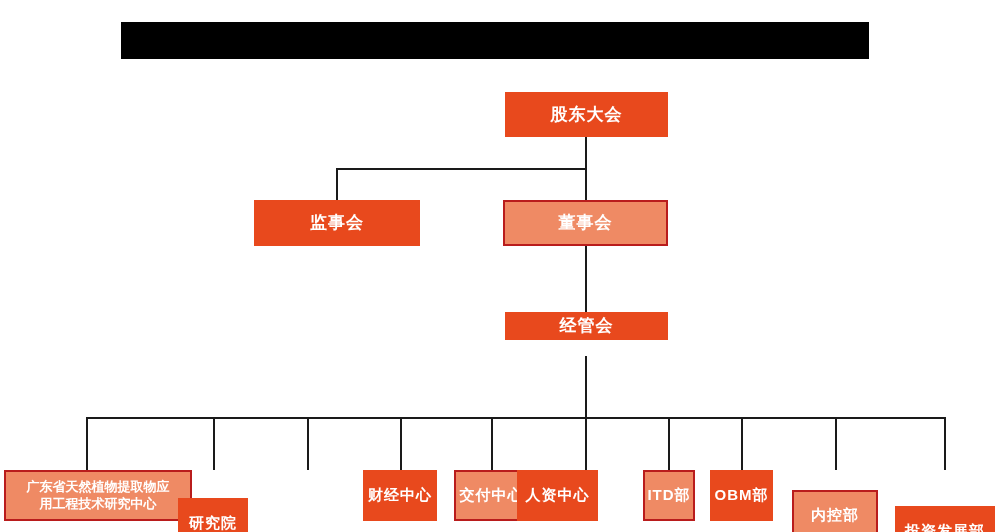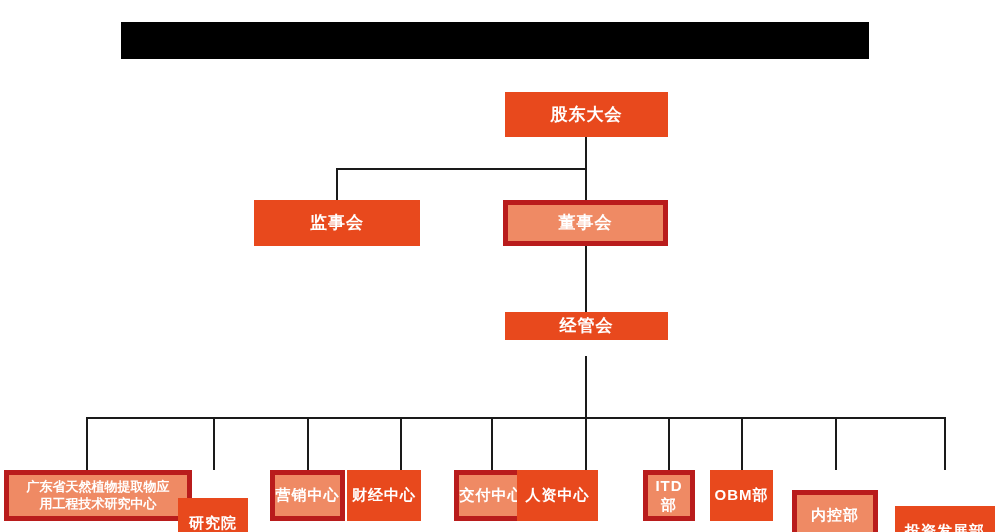--- a/index.html
+++ b/index.html
@@ -28,32 +28,32 @@
     flex-direction: column;
     align-items: center;
     justify-content: center;
     text-align: center;
     color: #ffffff;
     font-weight: 700;
     letter-spacing: 1px;
     line-height: 1.25;
   }
   .dark  { background: #E8491D; }
-  .light { background: #EF8A64; border: 5px solid #b91c1c; }
+  .light { background: #EF8A64; border: 2px solid #b91c1c; }
 
   .n-root  { left: 505px; top:  92px; width: 163px; height: 45px; font-size: 17px; }
   .n-sup   { left: 254px; top: 200px; width: 166px; height: 46px; font-size: 17px; }
   .n-board { left: 503px; top: 200px; width: 165px; height: 46px; font-size: 17px; }
   .n-mgmt  { left: 505px; top: 312px; width: 163px; height: 28px; font-size: 17px; }
 
   .dept { top: 470px; height: 51px; font-size: 15px; }
   .d0 { left:   4px; width: 188px; font-size: 13px; letter-spacing: 0; }
   .d1 { left: 178px; width:  70px; margin-top: 28px; }
   .d2 { left: 270px; width:  75px; }
-  .d3 { left: 347px; width:  74px; }
+  .d3 { left: 363px; width:  74px; }
   .d4 { left: 454px; width:  75px; }
   .d5 { left: 517px; width:  81px; }
   .d6 { left: 643px; width:  52px; }
   .d7 { left: 710px; width:  63px; }
   .d8 { left: 792px; width:  86px; margin-top: 20px; }
   .d9 { left: 895px; width: 100px; margin-top: 36px; }
 </style>
 </head>
 <body>
 
@@ -92,23 +92,20 @@
     <span>经管会</span>
   </div>
 
   <div class="node light dept d0">
     <span>广东省天然植物提取物应</span>
     <span>用工程技术研究中心</span>
   </div>
   <div class="node dark dept d1">
     <span>研究院</span>
   </div>
-  <div class="node light dept d2">
-    <span>营销中心</span>
-  </div>
   <div class="node dark dept d3">
     <span>财经中心</span>
   </div>
   <div class="node light dept d4">
     <span>交付中心</span>
   </div>
   <div class="node dark dept d5">
     <span>人资中心</span>
   </div>
   <div class="node dark dept d7">

